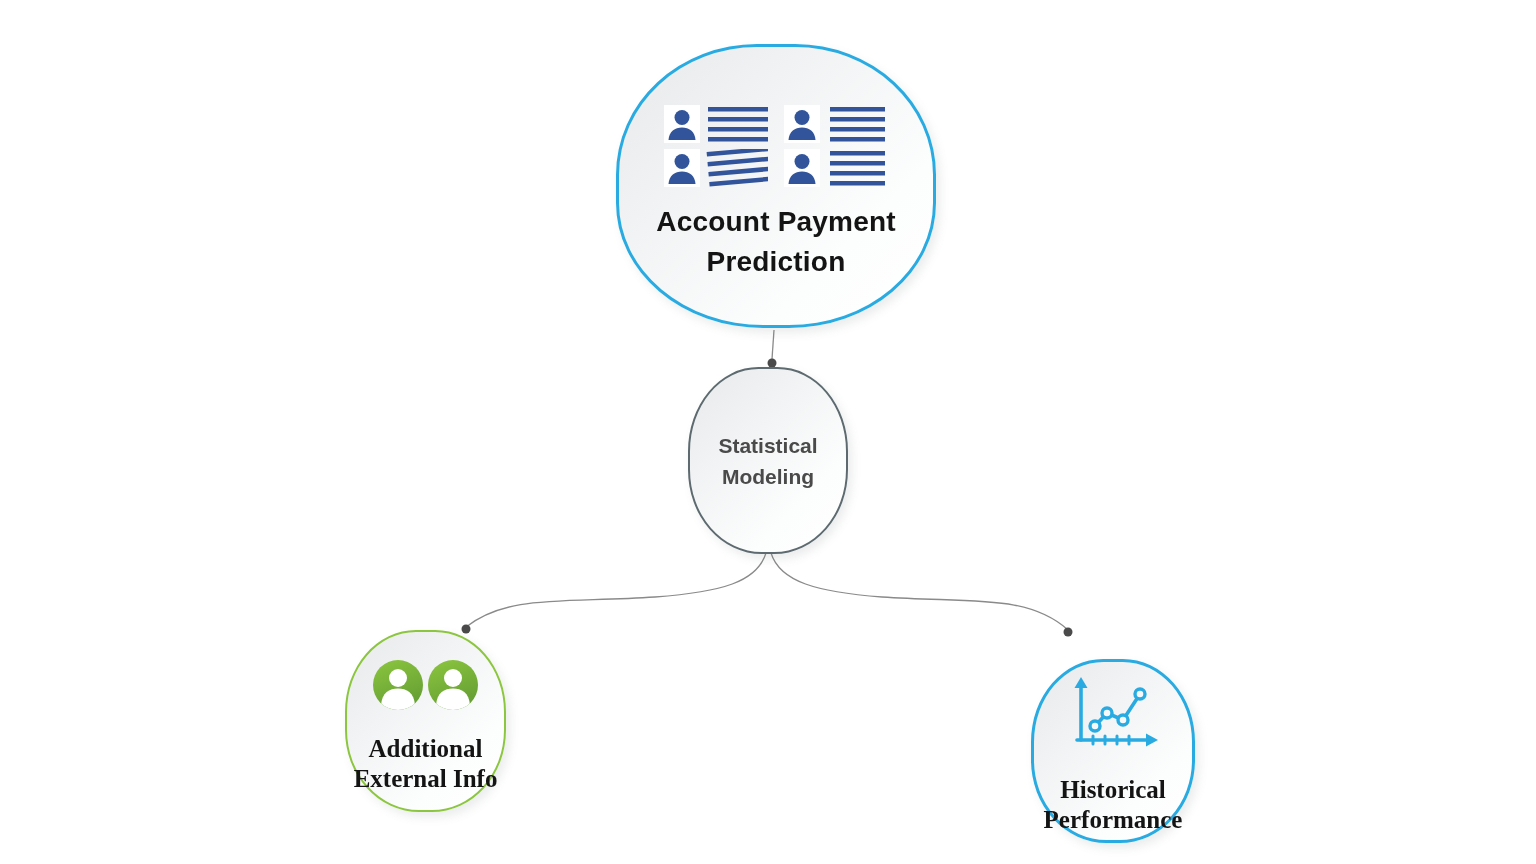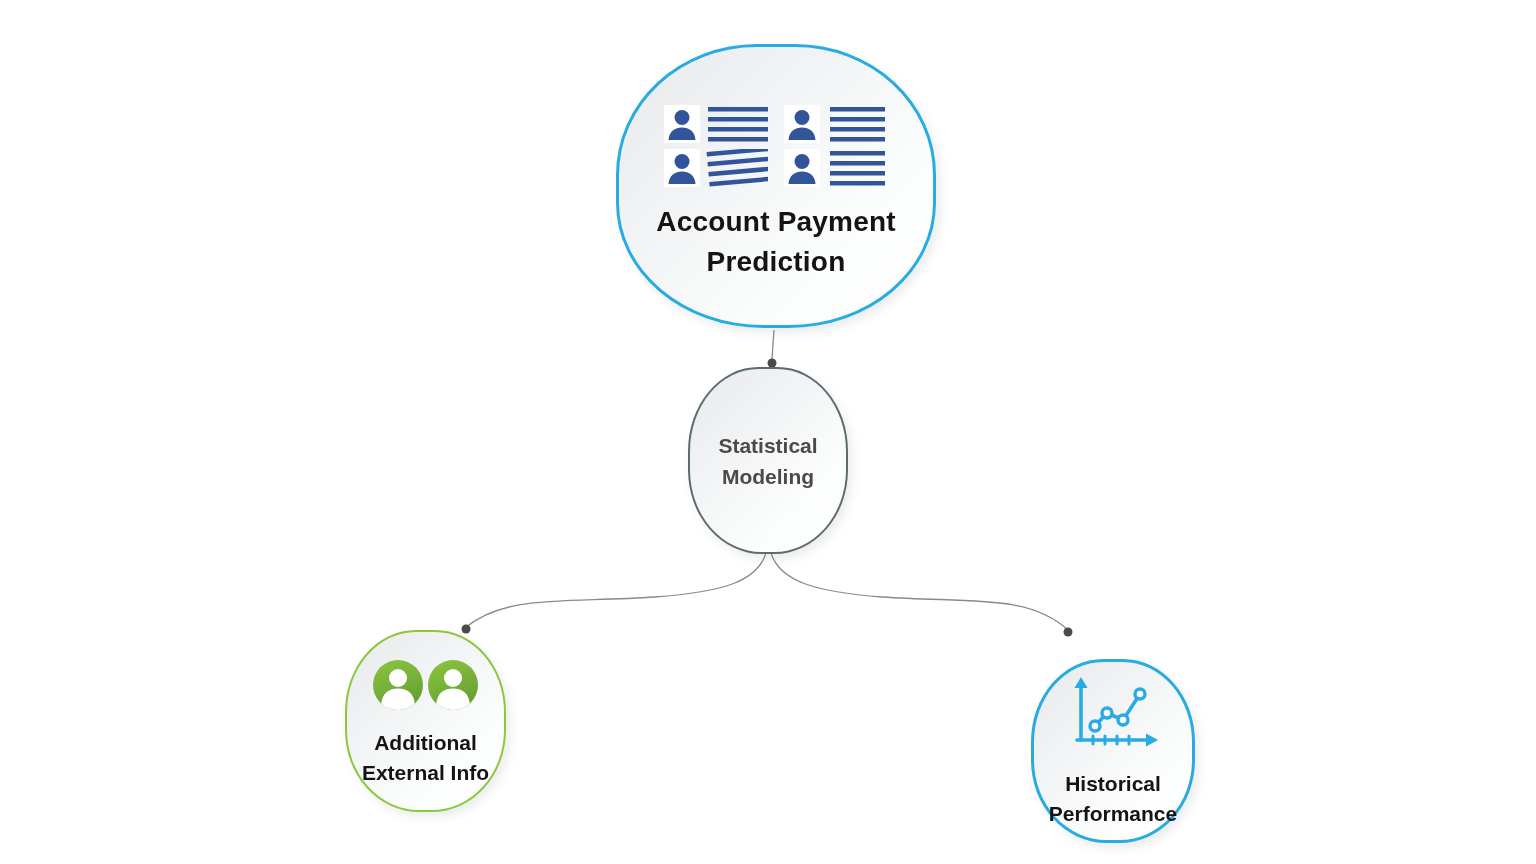--- a/index.html
+++ b/index.html
@@ -45,21 +45,21 @@
     padding-top: 13px;
   }
 
   .node-label {
     font-weight: bold;
     text-align: center;
     color: #141414;
   }
   .label-root  { font-size: 28px; line-height: 40px; width: 256px; margin-top: 15px; letter-spacing: 0.2px; }
   .label-model { font-size: 21px; line-height: 31px; width: 124px; color: #4a4a4a; }
-  .label-small { font-size: 21px; line-height: 30px; width: 150px; margin-top: 18px; }
+  .label-small { font-size: 25px; line-height: 30px; width: 150px; margin-top: 24px; font-family: Liberation Serif, serif; }
 
   .card-grid {
     display: grid;
     grid-template-columns: repeat(2, 104px);
     grid-auto-rows: 38px;
     column-gap: 16px;
     row-gap: 6px;
   }
   .users-row { display: flex; gap: 5px; }
   .chart-wrap { height: 76px; display: flex; align-items: center; }

